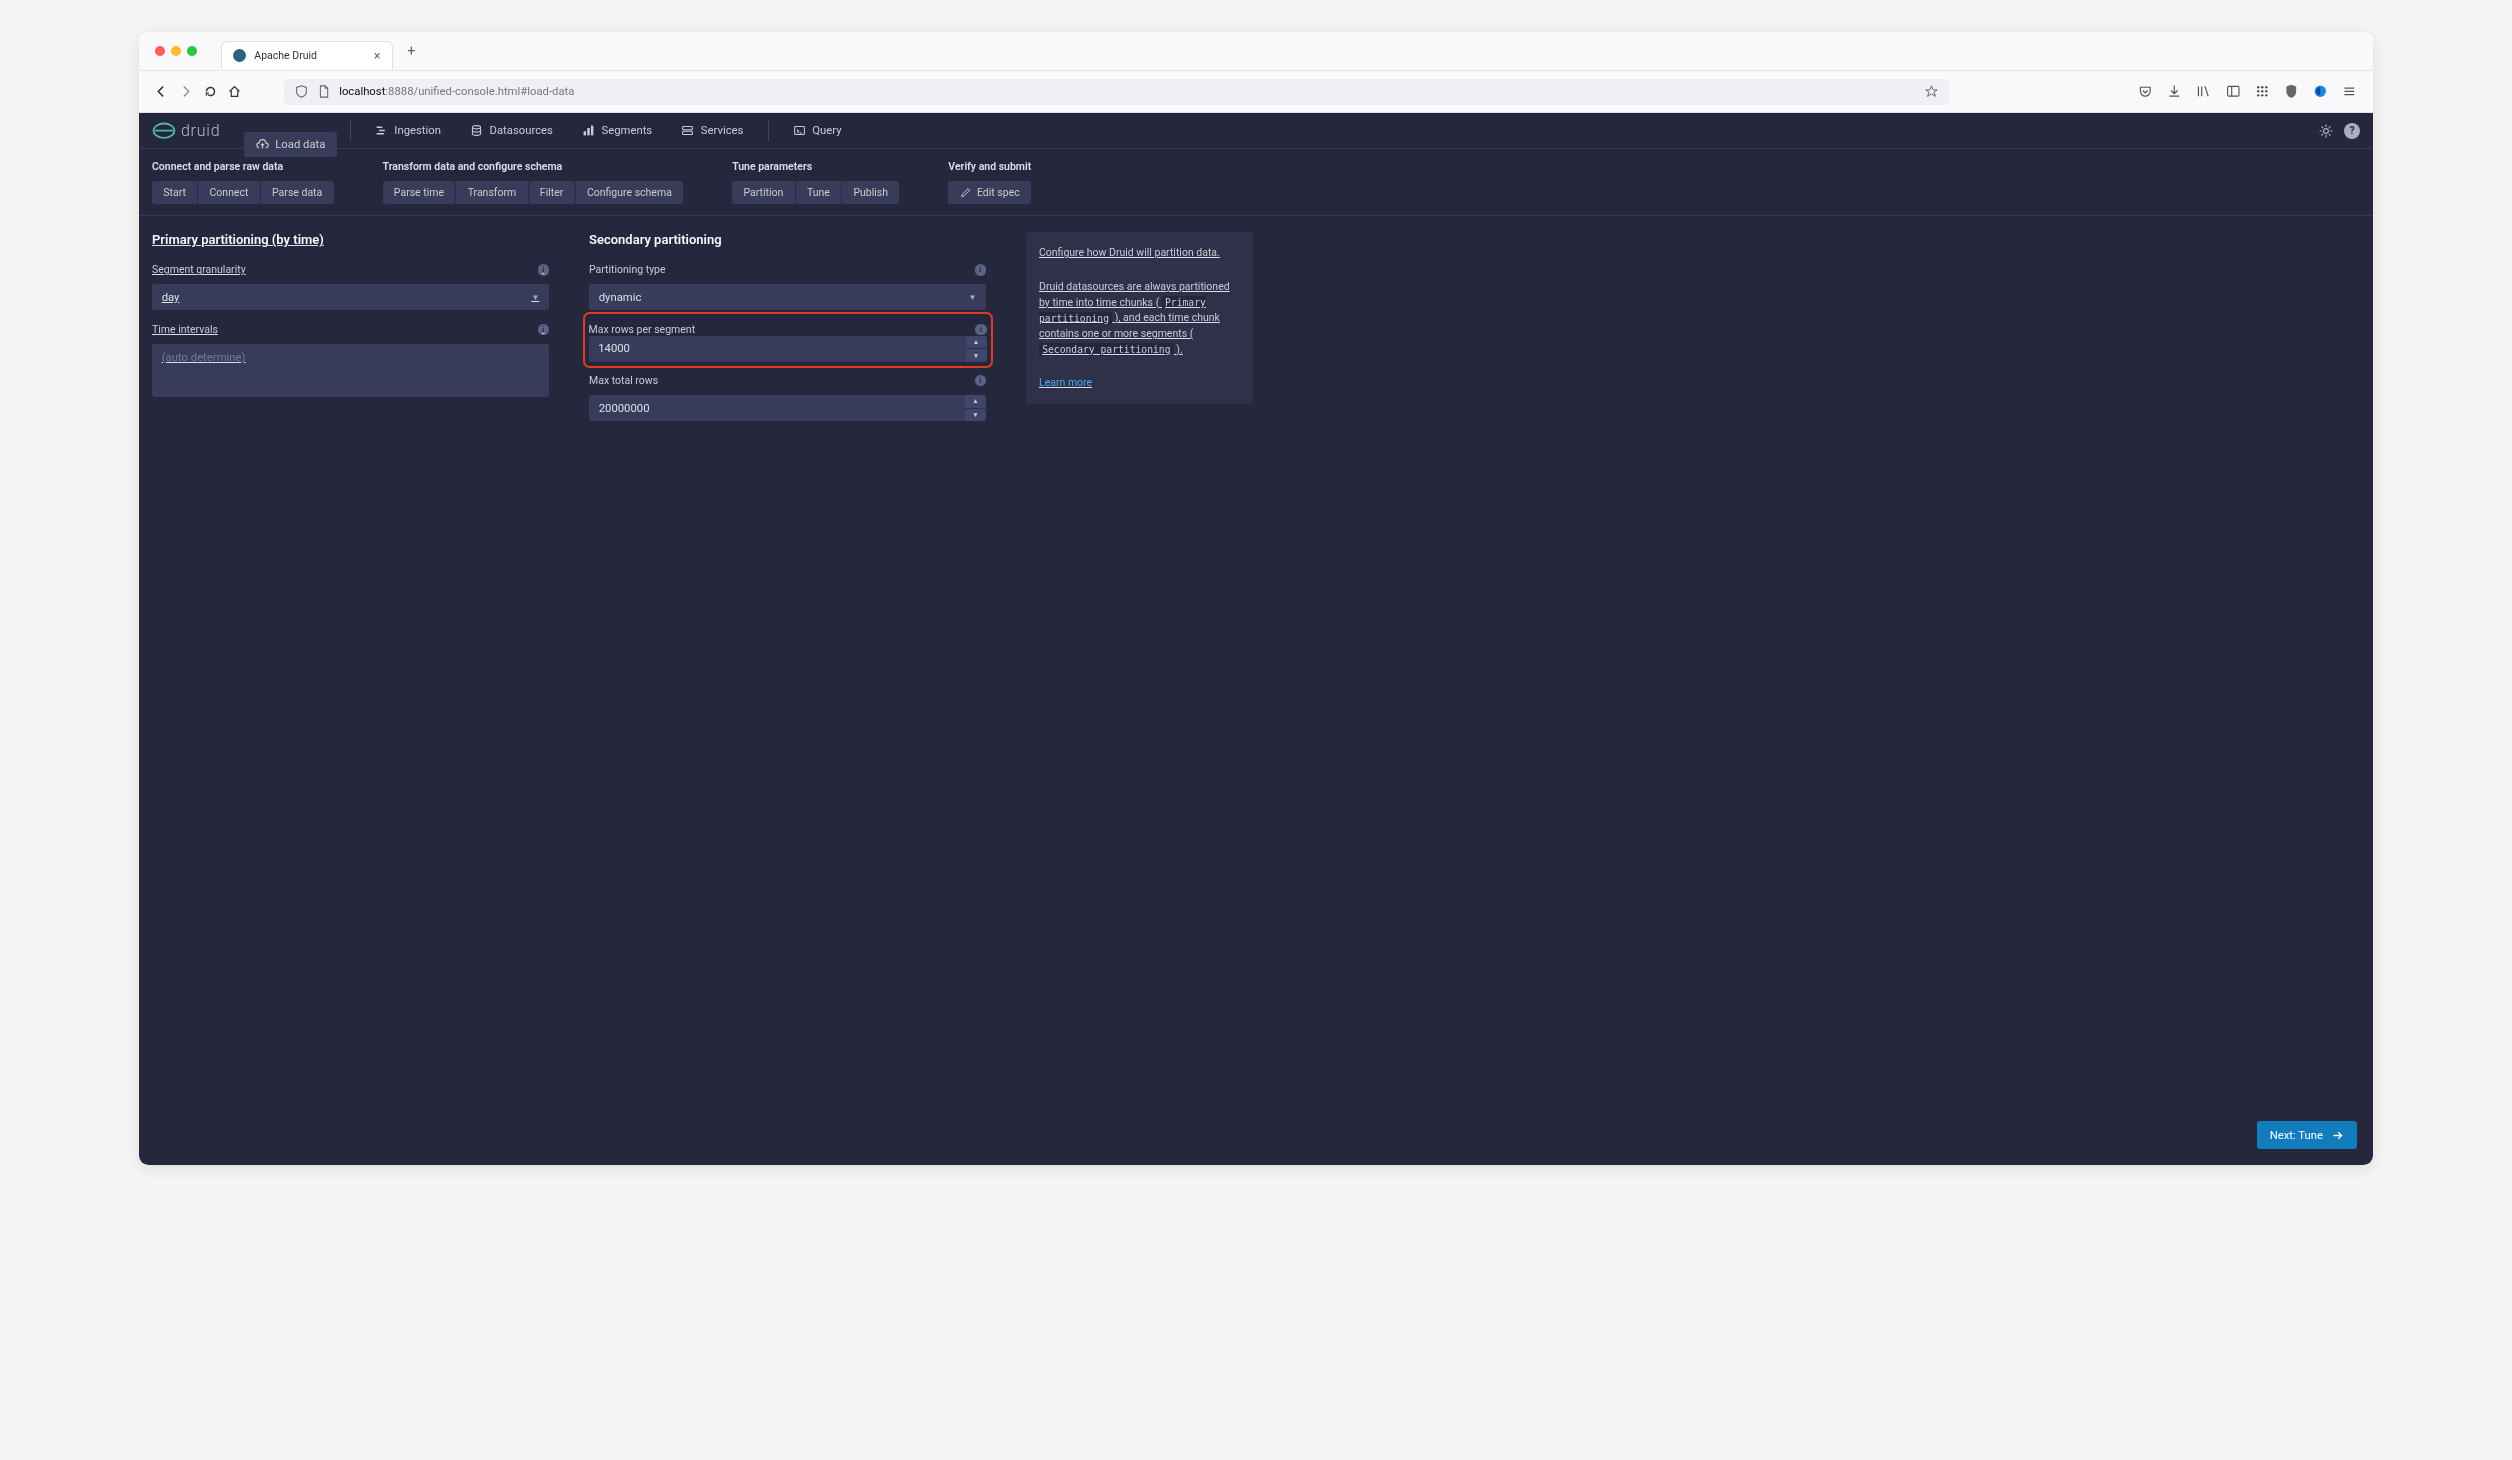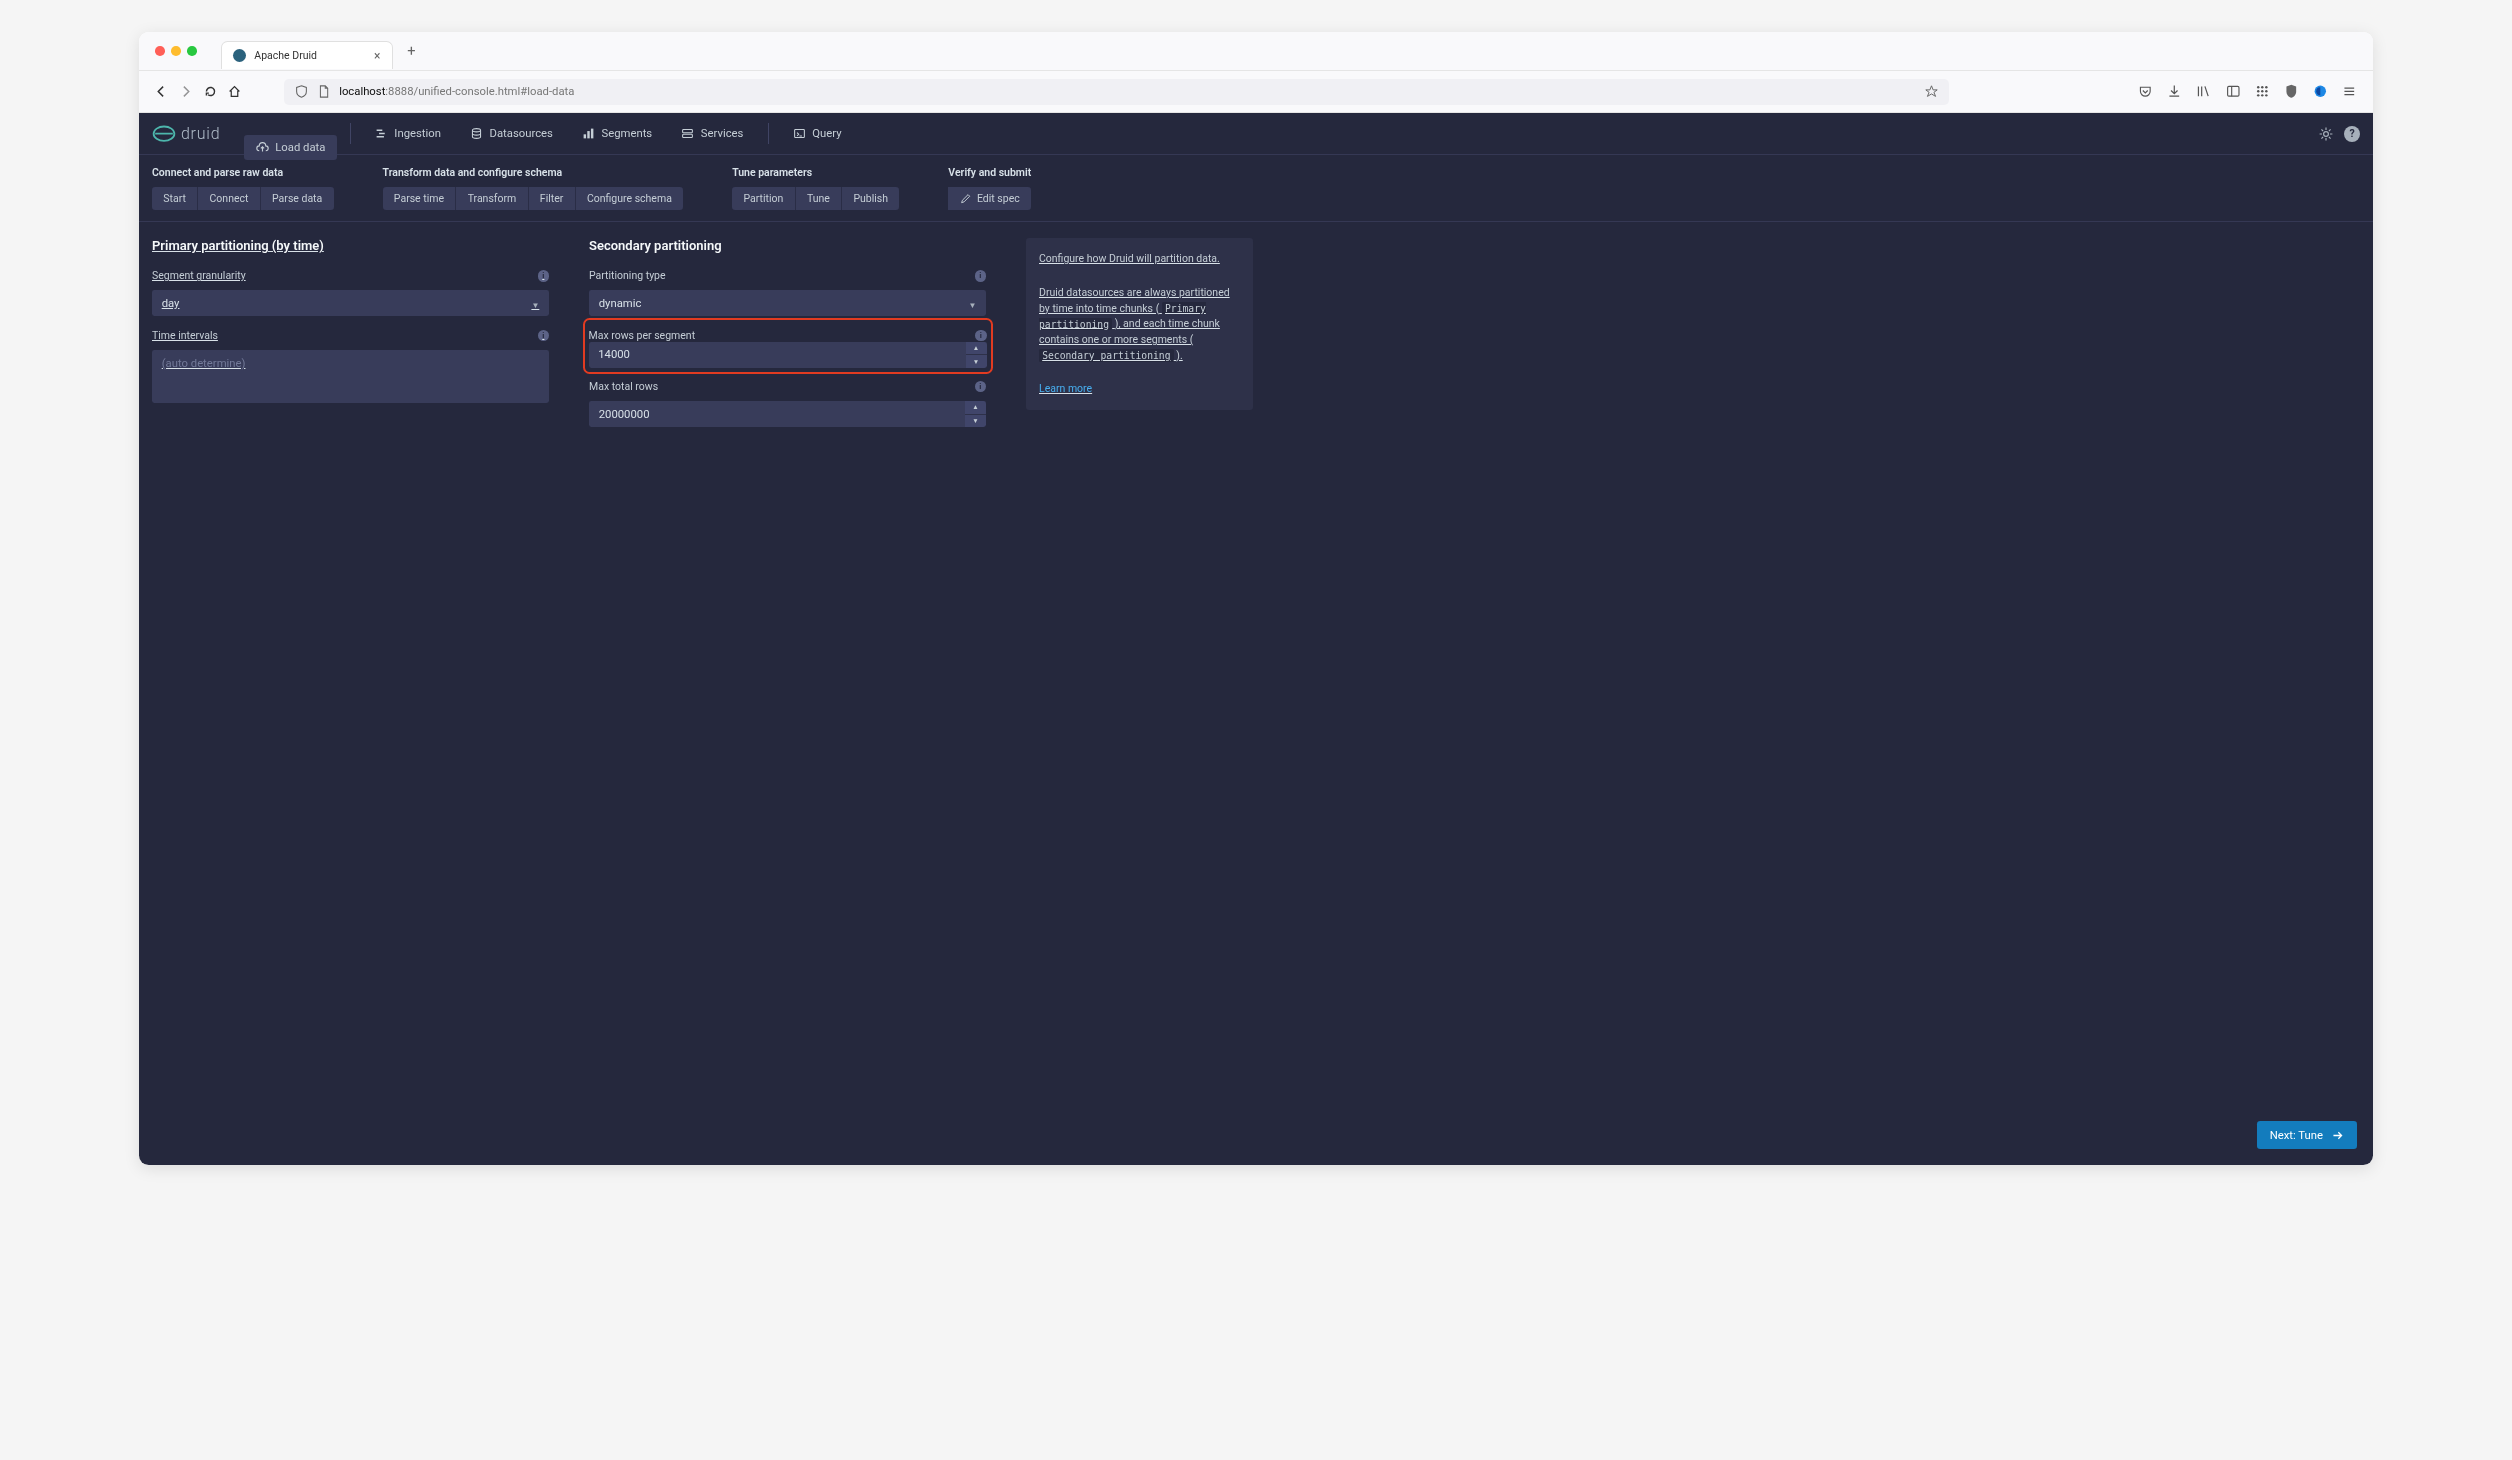--- a/index.html
+++ b/index.html
@@ -22,21 +22,21 @@
     .nav-btn { color: #333; opacity: 0.5; font-size: 14.6px; display: flex; align-items: center; }
     .nav-btn.active { opacity: 1; }
     .url-bar { flex: 1; background: #f0f0f4; border-radius: 4.9px; padding: 6.5px 11.3px; display: flex; align-items: center; gap: 9.7px; font-size: 11.3px; color: #5c5c5c; margin: 0 178px 0 32px; }
     .url-text .host { color: #0c0c0c; }
     .url-text .path { color: #777; }
     .toolbar-right { display: flex; gap: 14.6px; align-items: center; color: #555; }
     .toolbar-icon { width: 14.6px; height: 14.6px; display: flex; align-items: center; justify-content: center; }
     
     
     .app { background: #25283d; color: #d8e1e8; min-height: 1052px; position: relative; }
-    .app-nav { display: flex; align-items: center; padding: 0 13px; height: 42px; border-bottom: 0.8px solid #353854; }
+    .app-nav { display: flex; align-items: center; padding: 0 13px; height: 36px; border-bottom: 0.8px solid #353854; }
     .logo { display: flex; align-items: center; gap: 4.9px; margin-right: 24px; }
     .logo-text { color: #b0bcc9; font-size: 16px; font-weight: 300; letter-spacing: 0.8px; }
     .nav-items { display: flex; gap: 6.5px; align-items: center; }
     .nav-item { display: flex; align-items: center; gap: 6.5px; padding: 5.7px 11.3px; color: #c5ced6; font-size: 11.3px; cursor: pointer; border-radius: 3.2px; }
     .nav-item.active { background: #383c5a; margin-top: 28px; }
     .nav-divider { width: 0.8px; height: 21px; background: #404464; margin: 0 6.5px; }
     .nav-right { margin-left: auto; display: flex; gap: 9.7px; align-items: center; }
     .nav-right-icon { color: #a7b0bb; cursor: pointer; }
     .help-icon { width: 16px; height: 16px; border-radius: 50%; background: #a7b0bb; color: #25283d; display: flex; align-items: center; justify-content: center; font-weight: bold; font-size: 10.5px; }
     
@@ -52,21 +52,21 @@
     
     
     .content { display: flex; gap: 40px; padding: 16px 13px; }
     .col { display: flex; flex-direction: column; gap: 8px; }
     .col-left { width: 397px; text-decoration: underline; }
     .col-mid { width: 397px; }
     .col-right { width: 227px; background: #2e3149; padding: 13px; border-radius: 3.2px; align-self: flex-start; font-size: 10.5px; line-height: 1.5; text-decoration: underline; }
     .section-title { font-size: 13px; font-weight: 600; color: #f5f8fa; margin-bottom: 3.2px; }
     .field-label-row { display: flex; justify-content: space-between; align-items: center; font-size: 10.5px; color: #c5ced6; margin-top: 4.9px; }
     .info-icon { width: 11.3px; height: 11.3px; border-radius: 50%; background: #5c6387; color: #25283d; display: inline-flex; align-items: center; justify-content: center; font-size: 8px; font-weight: bold; cursor: pointer; }
-    .select-control, .text-control, .number-control { background: #383c5a; border: none; color: #d8e1e8; font-size: 11.3px; padding: 6.5px 9.7px; border-radius: 2.4px; width: 100%; display: flex; justify-content: space-between; align-items: flex-end; cursor: pointer; }
+    .select-control, .text-control, .number-control { background: #383c5a; border: none; color: #d8e1e8; font-size: 11.3px; padding: 6.5px 9.7px; border-radius: 2.4px; width: 100%; display: flex; justify-content: space-between; align-items: center; cursor: pointer; }
     .text-control { min-height: 53px; align-items: flex-start; cursor: text; color: #737a99; }
     .caret { color: #a7b0bb; font-size: 8px; }
     
     .number-wrapper { display: flex; }
     .number-wrapper .number-control { border-radius: 2.4px 0 0 2.4px; flex: 1; }
     .spinners { display: flex; flex-direction: column; width: 21px; background: #40456a; border-radius: 0 2.4px 2.4px 0; }
     .spinner-btn { flex: 1; display: flex; align-items: center; justify-content: center; color: #c5ced6; font-size: 6.5px; cursor: pointer; }
     .spinner-btn:first-child { border-bottom: 0.8px solid #2e3149; }
     
     .highlighted-field { border: 2.4px solid #e13b21; border-radius: 6.5px; padding: 4px; margin: -6.5px; }

